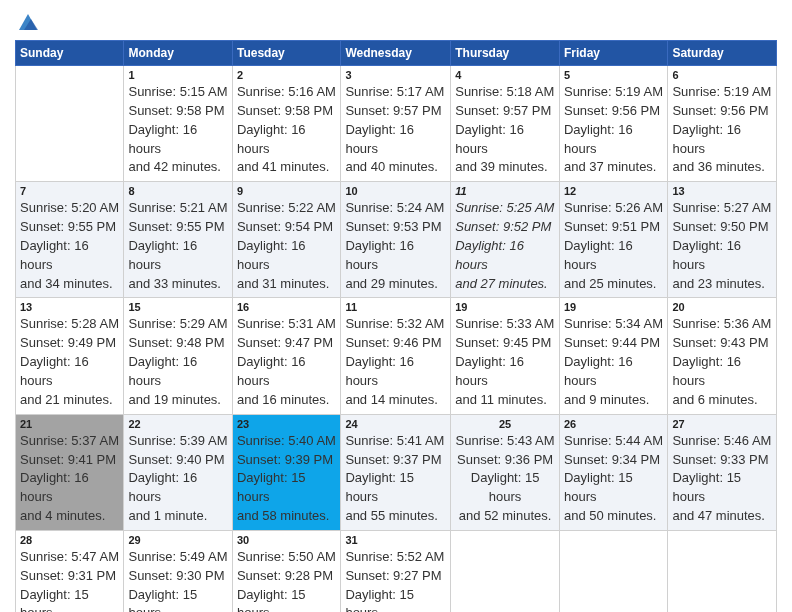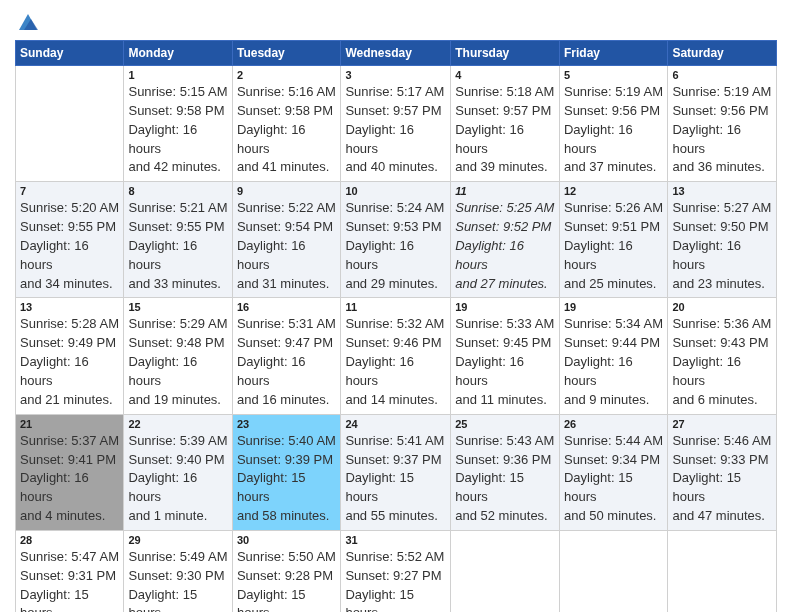--- a/index.html
+++ b/index.html
@@ -227,29 +227,29 @@
         </tr>
         <tr>
           <td style="background: #a3a3a3;">
             <span class="day-num">21</span>
             <div class="day-detail">Sunrise: 5:37 AM<br>Sunset: 9:41 PM<br>Daylight: 16 hours<br>and 4 minutes.</div>
           </td>
           <td style="background: rgb(240, 243, 248); margin-top: 45px;">
             <span class="day-num">22</span>
             <div class="day-detail">Sunrise: 5:39 AM<br>Sunset: 9:40 PM<br>Daylight: 16 hours<br>and 1 minute.</div>
           </td>
-          <td style="background: #7dd3fc;">
+          <td style="background: #0ea5e9;">
             <span class="day-num">23</span>
             <div class="day-detail">Sunrise: 5:40 AM<br>Sunset: 9:39 PM<br>Daylight: 15 hours<br>and 58 minutes.</div>
           </td>
           <td style="background: rgb(240, 243, 248);">
             <span class="day-num">24</span>
             <div class="day-detail">Sunrise: 5:41 AM<br>Sunset: 9:37 PM<br>Daylight: 15 hours<br>and 55 minutes.</div>
           </td>
-          <td style="background: rgb(240, 243, 248);">
+          <td style="background: rgb(240, 243, 248); text-align: center;">
             <span class="day-num">25</span>
             <div class="day-detail">Sunrise: 5:43 AM<br>Sunset: 9:36 PM<br>Daylight: 15 hours<br>and 52 minutes.</div>
           </td>
           <td style="background: rgb(240, 243, 248);">
             <span class="day-num">26</span>
             <div class="day-detail">Sunrise: 5:44 AM<br>Sunset: 9:34 PM<br>Daylight: 15 hours<br>and 50 minutes.</div>
           </td>
           <td style="background: rgb(240, 243, 248); margin-left: 16px;">
             <span class="day-num">27</span>
             <div class="day-detail">Sunrise: 5:46 AM<br>Sunset: 9:33 PM<br>Daylight: 15 hours<br>and 47 minutes.</div>

